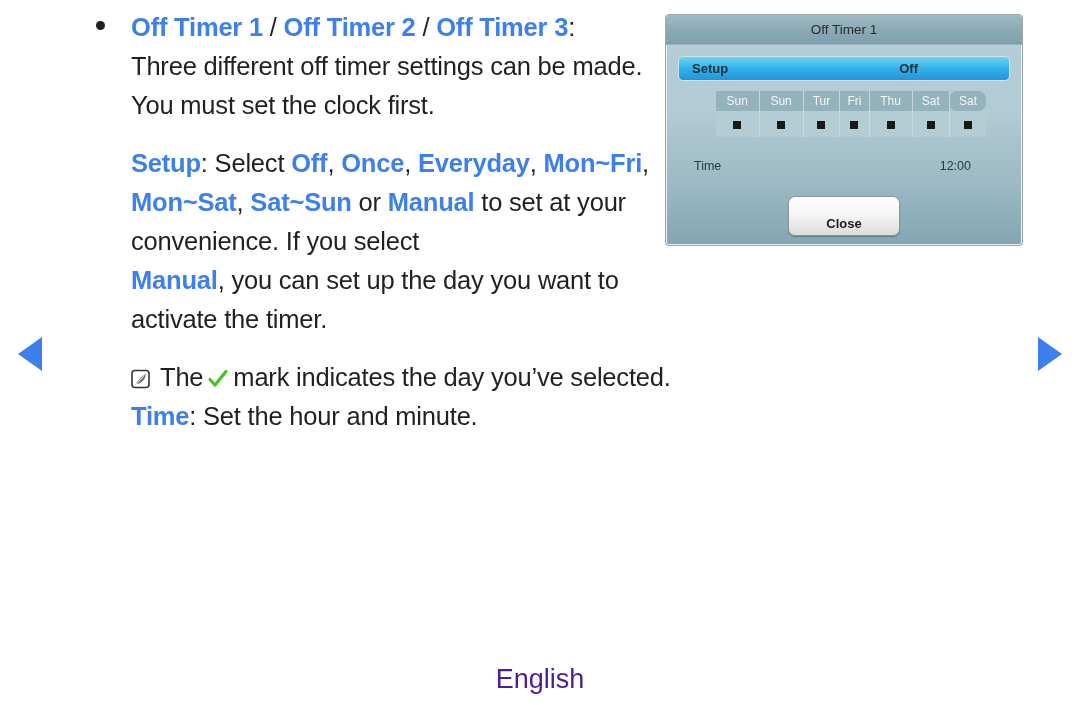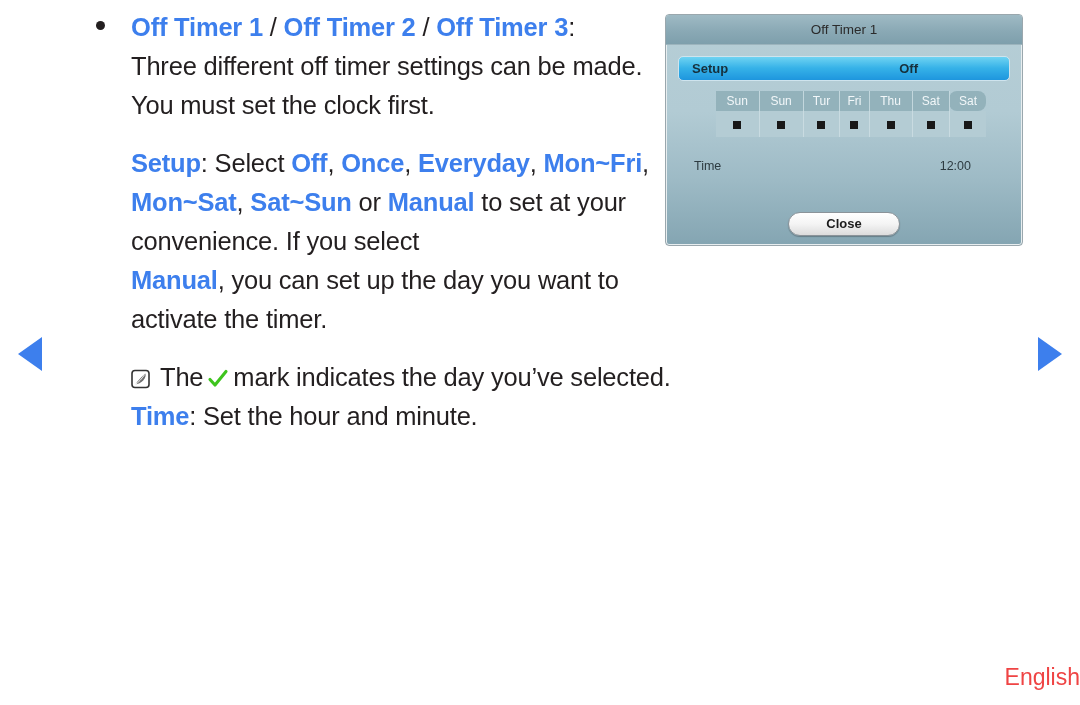--- a/index.html
+++ b/index.html
@@ -90,23 +90,23 @@
   .time-line {
     padding-left: 39px;
   }
 
   
   .footer {
     position: absolute;
     left: 0;
     right: 0;
     top: 664px;
-    text-align: right;
-    font-size: 23px;
-    color: #ef4444;
+    text-align: center;
+    font-size: 27px;
+    color: #4c1d95;
   }
 
   
   .osd-panel {
     position: absolute;
     left: 665px;
     top: 14px;
     width: 358px;
     height: 232px;
     border: 1px solid #9aa7ad;
@@ -194,28 +194,28 @@
   .close-wrap {
     position: absolute;
     left: 0;
     right: 0;
     bottom: 9px;
     display: flex;
     justify-content: center;
   }
   .close-btn {
     min-width: 78px;
-    padding: 3px 16px 4px 16px;
+    padding: 19px 16px 4px 16px;
     font-size: 13px;
     font-weight: bold;
     color: #1c1c1c;
     text-align: center;
     background: linear-gradient(to bottom, #ffffff 0%, #f4f4f4 50%, #dcdcdc 100%);
     border: 1px solid #8b9399;
-    border-radius: 12px;
+    border-radius: 7px;
     box-shadow: 0 1px 1px rgba(0,0,0,0.25);
   }
 </style>
 </head>
 <body>
 
 <div class="nav-arrow prev"></div>
 
 <div class="nav-arrow next"></div>
 

